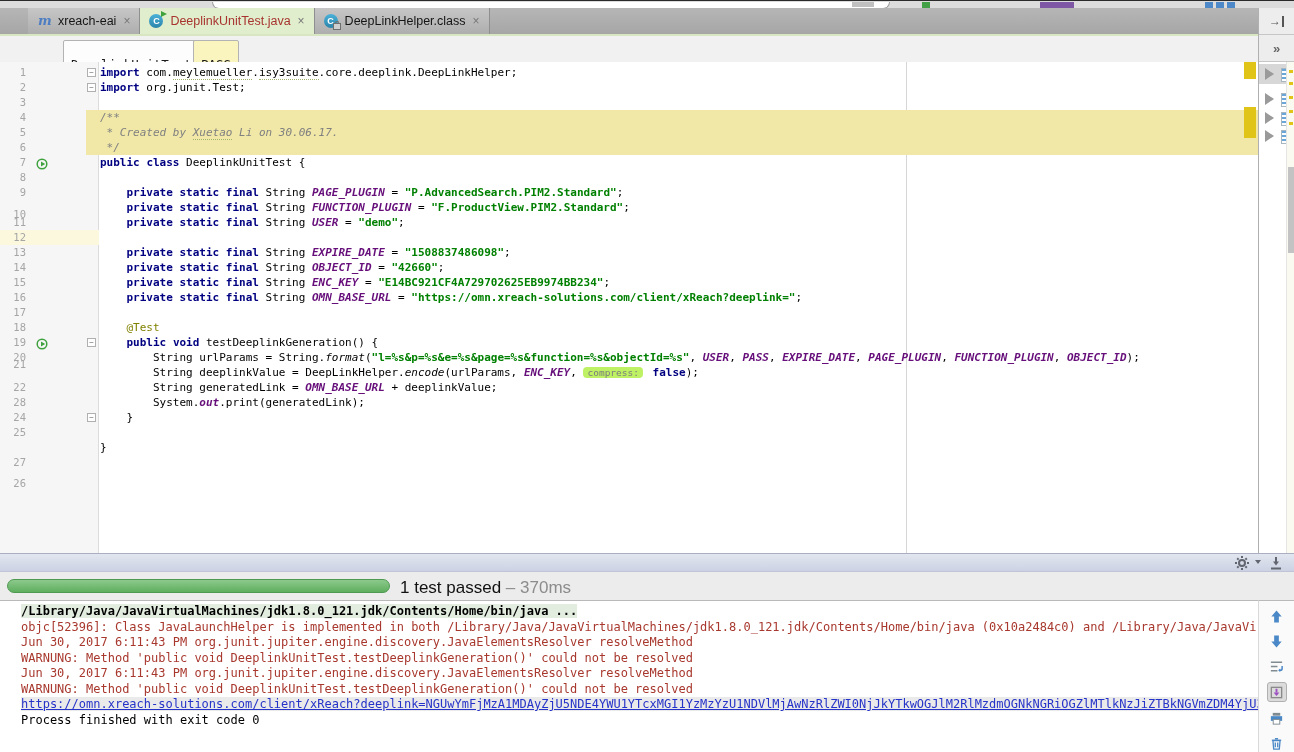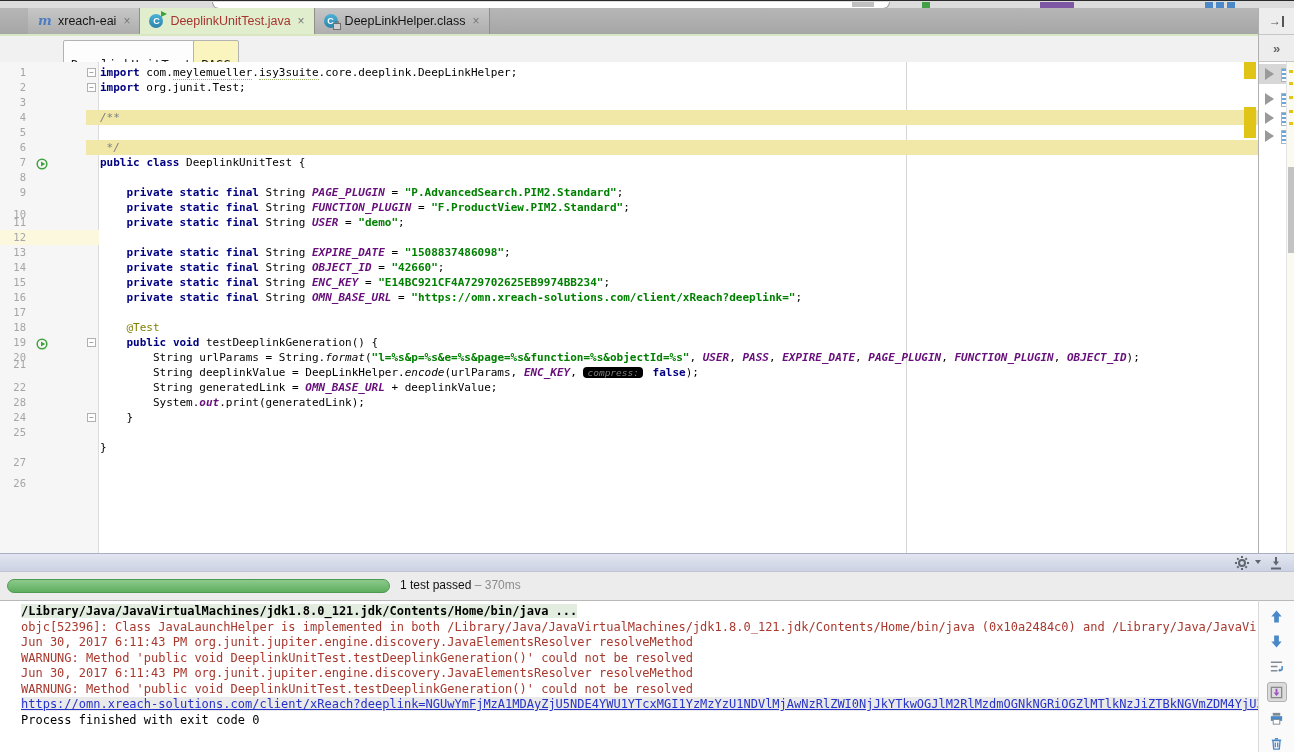--- a/index.html
+++ b/index.html
@@ -46,21 +46,21 @@
         font:8px/7px "Liberation Sans",sans-serif;color:#666;text-align:center;box-sizing:border-box;}
   .tk-k{color:#000080;font-weight:bold;}
   .tk-s{color:#008000;font-weight:bold;}
   .tk-f{color:#660e7a;font-style:italic;font-weight:bold;}
   .tk-an{color:#808000;}
   .tk-c{color:#808080;font-style:italic;}
   .tk-ctypo{color:#808080;font-style:italic;border-bottom:1px dotted #9fb36a;}
   .tk-typo{border-bottom:1px dotted #9fb36a;}
   .tk-sm{font-style:italic;}
   .tk-p{color:#000;}
-  .tk-hint{background:#000000;color:#7c7c7c;border-radius:4px;padding:0 4px;font-size:9.5px;margin-right:3px;font-style:italic;}
+  .tk-hint{background:#bef264;color:#7c7c7c;border-radius:4px;padding:0 4px;font-size:9.5px;margin-right:3px;}
   .stripe-marker{position:absolute;right:2px;width:12px;background:#e0c417;}
   
   #right-col{position:absolute;left:1258px;top:8px;width:36px;height:545px;border-left:1px solid #b0b0b0;box-sizing:border-box;background:#ededed;}
   .rc-cell{position:absolute;left:0;right:0;background:#ededed;border-bottom:1px solid #c6c6c6;display:flex;align-items:center;justify-content:center;color:#555;}
   #rc-list{position:absolute;left:0;right:0;top:54px;bottom:0;background:#fff;}
   .rp-row{position:absolute;left:0;right:0;height:20px;}
   .rp-row.sel{background:#d7d7d7;}
   .tri{position:absolute;left:6px;top:4px;width:0;height:0;border-left:9px solid #9a9a9a;border-top:6px solid transparent;border-bottom:6px solid transparent;}
   .stripes{position:absolute;left:22px;top:4px;width:9px;height:12px;background:repeating-linear-gradient(#6aa7d8 0 2px,#fff 2px 4px);border:1px solid #a8b6c0;}
   #rc-scroll{position:absolute;right:0;top:0;bottom:0;width:7px;background:#fbfaf0;border-left:1px solid #e4e4e4;}
@@ -68,21 +68,21 @@
   #rc-thumb{position:absolute;right:0;width:6px;top:105px;height:86px;background:#c3c3c3;}
   .arrow-into{display:flex;align-items:center;}
   .arrow-into .vb{display:inline-block;width:2px;height:11px;background:#555;margin-left:1px;}
   
   #run-header{position:absolute;left:0;top:553px;width:1294px;height:19px;background:linear-gradient(#e2e6f0,#ccd2e3);
               border-top:1px solid #a9aec0;border-bottom:1px solid #bfc5d4;box-sizing:border-box;}
   #run-header .hicon{position:absolute;top:1px;}
   #status-row{position:absolute;left:0;top:572px;width:1294px;height:28px;background:#ececec;}
   #progress{position:absolute;left:7px;top:7px;width:383px;height:14px;border:1px solid #4f9a52;border-radius:8px;
             background:linear-gradient(#8cc98c,#5fae5f);box-sizing:border-box;}
-  #status-text{position:absolute;left:400px;top:6px;font-size:12px;color:#111;}
+  #status-text{position:absolute;left:400px;top:6px;font-size:17px;color:#111;}
   #status-text .dim{color:#8c8c8c;}
   
   #console{position:absolute;left:0;top:600px;width:1258px;height:152px;background:#fff;border-top:1px solid #b9b9b9;
            box-sizing:border-box;overflow:hidden;padding:3px 0 0 21px;}
   .con-row{white-space:pre;font:12px/15.5px "DejaVu Sans Mono",monospace;}
   .cl-cmd{font-weight:bold;background:#e2ecdf;color:#000;}
   .cl-err{color:#a8382e;}
   .cl-link{color:#2633c8;text-decoration:underline;background:#eaeaea;}
   .cl-plain{color:#000;}
   #console-tools{position:absolute;left:1258px;top:600px;width:36px;height:152px;background:#fafafa;
@@ -236,20 +236,21 @@
         </div>
         <div class="g-row" style="top: 390px;">
           <span class="lnum">27</span>
         </div>
       </div>
     <div id="code-area">
         <div class="c-row" style="top: 0px;"><span class="tk-k">import</span><span class="tk-p"> com.</span><span class="tk-typo">meylemueller</span><span class="tk-p">.</span><span class="tk-typo">isy3suite</span><span class="tk-p">.core.deeplink.DeepLinkHelper;</span></div>
         <div class="c-row" style="top: 15px;"><span class="tk-k">import</span><span class="tk-p"> org.junit.Test;</span></div>
         <div class="c-row" style="top: 30px;"></div>
         <div class="c-row bg-doc" style="top: 45px;"><span class="tk-c">/**</span></div>
+        <div class="c-row bg-doc" style="top: 60px;"><span class="tk-c"> * Created by </span><span class="tk-ctypo">Xuetao</span><span class="tk-c"> Li on 30.06.17.</span></div>
         <div class="c-row bg-doc" style="top: 75px;"><span class="tk-c"> */</span></div>
         <div class="c-row" style="top: 90px;"><span class="tk-k">public</span><span class="tk-p"> </span><span class="tk-k">class</span><span class="tk-p"> DeeplinkUnitTest {</span></div>
         <div class="c-row" style="top: 105px;"></div>
         <div class="c-row" style="top: 120px;"><span class="tk-p">    </span><span class="tk-k">private</span><span class="tk-p"> </span><span class="tk-k">static</span><span class="tk-p"> </span><span class="tk-k">final</span><span class="tk-p"> String </span><span class="tk-f">PAGE_PLUGIN</span><span class="tk-p"> = </span><span class="tk-s">"P.AdvancedSearch.PIM2.Standard"</span><span class="tk-p">;</span></div>
         <div class="c-row" style="top: 135px;"><span class="tk-p">    </span><span class="tk-k">private</span><span class="tk-p"> </span><span class="tk-k">static</span><span class="tk-p"> </span><span class="tk-k">final</span><span class="tk-p"> String </span><span class="tk-f">FUNCTION_PLUGIN</span><span class="tk-p"> = </span><span class="tk-s">"F.ProductView.PIM2.Standard"</span><span class="tk-p">;</span></div>
         <div class="c-row" style="top: 150px;"><span class="tk-p">    </span><span class="tk-k">private</span><span class="tk-p"> </span><span class="tk-k">static</span><span class="tk-p"> </span><span class="tk-k">final</span><span class="tk-p"> String </span><span class="tk-f">USER</span><span class="tk-p"> = </span><span class="tk-s">"demo"</span><span class="tk-p">;</span></div>
         <div class="c-row" style="top: 180px;"><span class="tk-p">    </span><span class="tk-k">private</span><span class="tk-p"> </span><span class="tk-k">static</span><span class="tk-p"> </span><span class="tk-k">final</span><span class="tk-p"> String </span><span class="tk-f">EXPIRE_DATE</span><span class="tk-p"> = </span><span class="tk-s">"1508837486098"</span><span class="tk-p">;</span></div>
         <div class="c-row" style="top: 195px;"><span class="tk-p">    </span><span class="tk-k">private</span><span class="tk-p"> </span><span class="tk-k">static</span><span class="tk-p"> </span><span class="tk-k">final</span><span class="tk-p"> String </span><span class="tk-f">OBJECT_ID</span><span class="tk-p"> = </span><span class="tk-s">"42660"</span><span class="tk-p">;</span></div>
         <div class="c-row" style="top: 210px;"><span class="tk-p">    </span><span class="tk-k">private</span><span class="tk-p"> </span><span class="tk-k">static</span><span class="tk-p"> </span><span class="tk-k">final</span><span class="tk-p"> String </span><span class="tk-f">ENC_KEY</span><span class="tk-p"> = </span><span class="tk-s">"E14BC921CF4A729702625EB9974BB234"</span><span class="tk-p">;</span></div>
         <div class="c-row" style="top: 225px;"><span class="tk-p">    </span><span class="tk-k">private</span><span class="tk-p"> </span><span class="tk-k">static</span><span class="tk-p"> </span><span class="tk-k">final</span><span class="tk-p"> String </span><span class="tk-f">OMN_BASE_URL</span><span class="tk-p"> = </span><span class="tk-s">"https://omn.xreach-solutions.com/client/xReach?deeplink="</span><span class="tk-p">;</span></div>

